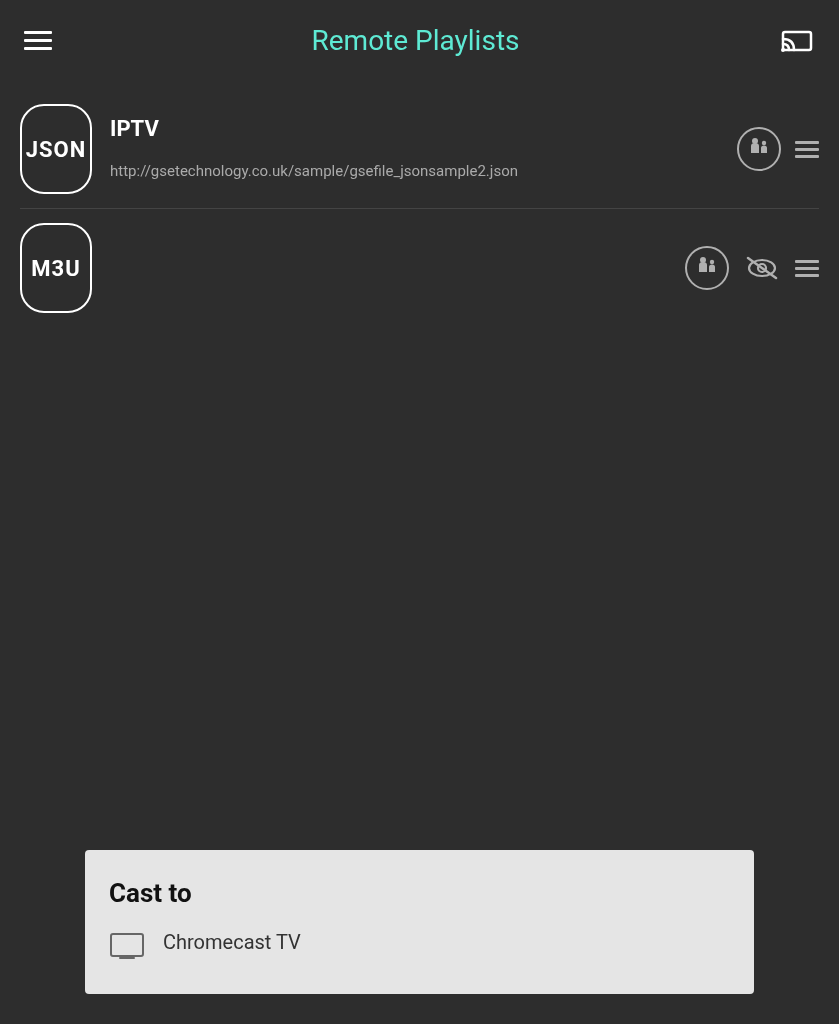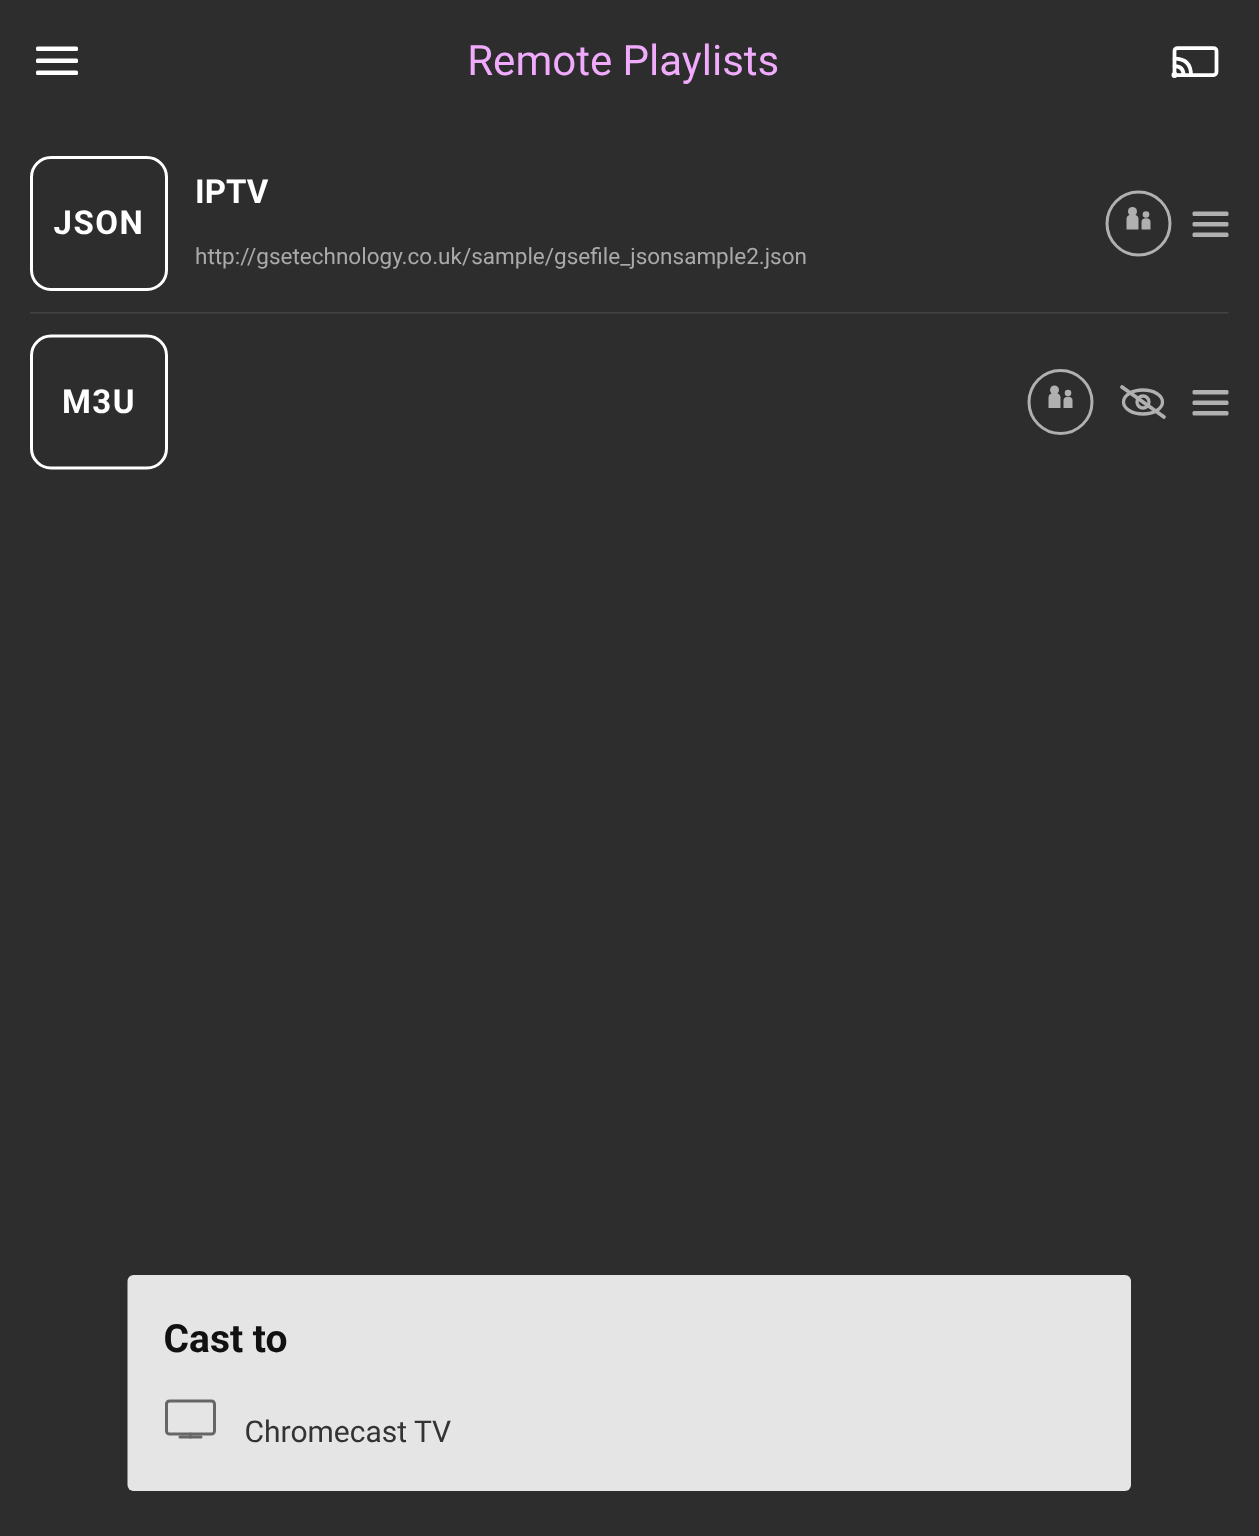--- a/index.html
+++ b/index.html
@@ -19,21 +19,21 @@
       display: flex;
       align-items: center;
       justify-content: space-between;
       padding: 18px 24px;
       background-color: #2d2d2d;
       height: 80px;
     }
 
     .header-title {
       font-size: 28px;
-      color: #f0abfc;
+      color: #5eead4;
       font-weight: 400;
     }
 
     .hamburger-icon {
       display: flex;
       flex-direction: column;
       gap: 5px;
       cursor: pointer;
     }
     .hamburger-icon span {
@@ -56,24 +56,24 @@
     }
 
     .playlist-item {
       display: flex;
       align-items: center;
       padding: 14px 20px;
       gap: 18px;
     }
 
     .playlist-badge {
-      width: 92px;
+      width: 72px;
       height: 90px;
       border: 2.5px solid #ffffff;
-      border-radius: 14px;
+      border-radius: 24px;
       display: flex;
       align-items: center;
       justify-content: center;
       flex-shrink: 0;
     }
 
     .playlist-badge-text {
       font-size: 22px;
       font-weight: 700;
       color: #ffffff;
@@ -159,21 +159,21 @@
 
     .cast-panel-title {
       font-size: 26px;
       font-weight: 700;
       color: #111111;
       margin-bottom: 22px;
     }
 
     .cast-device {
       display: flex;
-      align-items: flex-end;
+      align-items: flex-start;
       gap: 18px;
       cursor: pointer;
     }
 
     .cast-device-icon {
       width: 36px;
       height: 36px;
       display: flex;
       align-items: center;
       justify-content: center;

